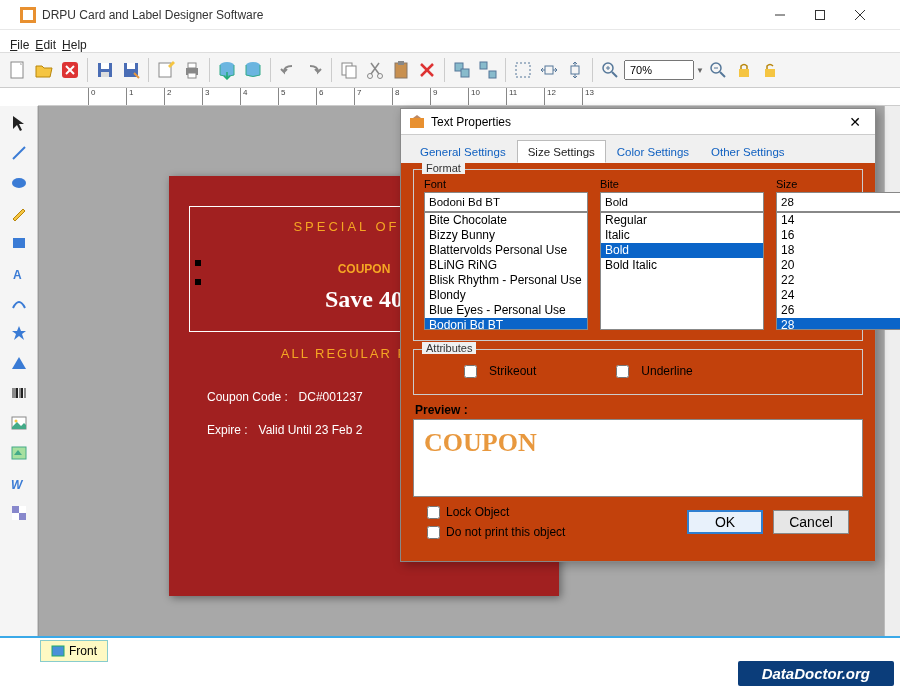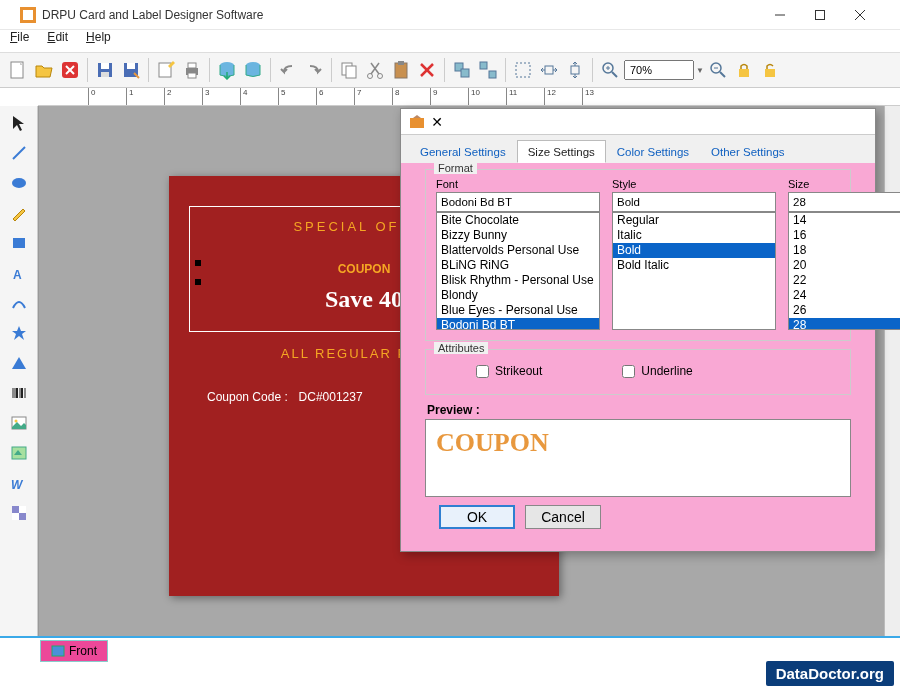--- a/index.html
+++ b/index.html
@@ -1,21 +1,21 @@
 <!DOCTYPE html>
 <html><head>
 <meta charset="utf-8">
 <style>
 * { box-sizing: border-box; margin: 0; padding: 0; font-family: "Segoe UI", Tahoma, sans-serif; font-size: 12px; }
 body { background: #fff; width: 900px; height: 700px; overflow: hidden; position: relative; }
 .titlebar { height: 30px; background: #fff; display: flex; align-items: center; padding: 0 20px; border-bottom: 1px solid #e8e8e8; }
 .titlebar .icon { width: 16px; height: 16px; margin-right: 6px; }
 .titlebar .title { flex: 1; font-size: 12px; color: #333; }
 .titlebar .winbtn { width: 40px; height: 28px; display: flex; align-items: center; justify-content: center; cursor: pointer; }
-.menubar { height: 22px; display: flex; align-items: flex-start; padding: 0 10px; gap: 18px; background: #fff; }
+.menubar { height: 22px; display: flex; align-items: flex-end; padding: 0 10px; gap: 6px; background: #fff; }
 .menubar span { font-size: 12px; color: #222; }
 .menubar span u { text-decoration: underline; }
 .toolbar { height: 36px; background: #f5f5f5; border-top: 1px solid #ddd; border-bottom: 1px solid #ccc; display: flex; align-items: center; padding: 0 6px; gap: 2px; }
 .tb-icon { width: 24px; height: 24px; display: flex; align-items: center; justify-content: center; cursor: pointer; }
 .tb-sep { width: 1px; height: 24px; background: #ccc; margin: 0 3px; }
 .tb-zoom { width: 70px; font-size: 11px; padding: 2px 4px; }
 .ruler-h { height: 18px; background: #fff; border-bottom: 1px solid #ccc; margin-left: 38px; position: relative; font-size: 8px; color: #444; overflow: hidden; }
 .ruler-h .tick { position: absolute; top: 0; height: 18px; border-left: 1px solid #888; padding-left: 2px; font-size: 8px; line-height: 10px; }
 .workspace { display: flex; height: 530px; }
 .leftbar { width: 38px; background: #f5f5f5; border-right: 1px solid #ccc; display: flex; flex-direction: column; align-items: center; padding-top: 4px; gap: 4px; }
@@ -24,42 +24,42 @@
 .canvas { position: absolute; left: 130px; top: 70px; width: 390px; height: 420px; background: #a12020; box-shadow: 2px 2px 8px rgba(0,0,0,0.4); padding: 30px 20px; color: #fff; text-align: center; }
 .canvas .border-box { border: 1.5px solid #fff; padding: 12px 8px 18px; margin-bottom: 14px; position: relative; }
 .canvas .sp-offer { color: #f5a623; letter-spacing: 3px; font-size: 13px; }
 .canvas .coupon-big { color: #f5a623; font-size: 38px; font-weight: bold; font-family: "Bodoni MT", serif; margin: 4px 0; position: relative; }
 .canvas .save { color: #fff; font-size: 24px; font-family: "Bodoni MT", serif; font-weight: bold; }
 .canvas .handle { position: absolute; width: 6px; height: 6px; background: #000; }
 .canvas .all-reg { color: #f5a623; letter-spacing: 2px; font-size: 13px; margin-top: 6px; }
 .canvas .info { color: #fff; font-size: 13px; margin-top: 28px; text-align: left; padding-left: 18px; }
 .right-scroll { width: 16px; background: #eee; border-left: 1px solid #bbb; }
 .tab-strip { height: 28px; background: #fff; border-top: 2px solid #3aa9e8; display: flex; align-items: center; padding-left: 40px; }
-.tab-front { background: #ec4899; border: 1px solid #8cc; padding: 3px 10px; display: flex; align-items: center; gap: 4px; font-size: 11px; }
-.watermark { position: absolute; right: 6px; bottom: 14px; background: #0b3d7a; color: #fff; padding: 4px 10px; font-size: 15px; font-weight: bold; border-radius: 2px; }
+.tab-front { background: #fef9c3; border: 1px solid #8cc; padding: 3px 10px; display: flex; align-items: center; gap: 4px; font-size: 11px; }
+.watermark { position: absolute; right: 6px; bottom: 14px; background: #0b3d7a; color: #fff; padding: 4px 24px; font-size: 15px; font-style: italic; font-weight: bold; border-radius: 2px; }
 
 .dialog { position: absolute; left: 400px; top: 108px; width: 476px; background: #f0f0f0; border: 1px solid #888; box-shadow: 3px 3px 10px rgba(0,0,0,0.3); }
 .dialog-title { height: 26px; background: #fff; display: flex; align-items: center; padding: 0 8px; border-bottom: 1px solid #ccc; }
 .dialog-title .label { flex: 1; font-size: 12px; }
 .dialog-title .close { width: 24px; text-align: center; cursor: pointer; font-size: 14px; }
 .dialog-tabs { display: flex; height: 28px; align-items: flex-end; padding: 4px 8px 0; gap: 0; background: #f0f0f0; }
 .dtab { padding: 5px 10px 4px; font-size: 11.5px; color: #1060c0; background: #f0f0f0; border: 1px solid transparent; cursor: pointer; }
 .dtab.active { background: #fff; border: 1px solid #bbb; border-bottom: 1px solid #fff; color: #222; position: relative; z-index: 2; }
-.dialog-body { background: #f9a8d4; padding: 6px 24px 10px; }
+.dialog-body { background: #c2410c; padding: 6px 12px 10px; }
 .fieldset { border: 1px solid #ccc; padding: 8px 10px 10px; margin-bottom: 8px; position: relative; }
 .fieldset .legend { position: absolute; top: -8px; left: 8px; background: #f0f0f0; padding: 0 4px; font-size: 11px; color: #333; }
 .format-row { display: flex; gap: 12px; }
 .format-col { display: flex; flex-direction: column; }
 .format-col label { font-size: 11px; margin-bottom: 2px; }
 .format-col input { border: 1px solid #888; padding: 2px 4px; font-size: 11.5px; height: 20px; }
 .format-col .listbox { border: 1px solid #888; background: #fff; font-size: 11.5px; overflow-y: scroll; }
 .format-col .listbox div { padding: 0 4px; line-height: 15px; cursor: pointer; white-space: nowrap; }
 .format-col .listbox div.sel { background: #0a64c8; color: #fff; }
 .attr-row { display: flex; gap: 80px; padding: 6px 40px; }
-.attr-row label { display: flex; align-items: center; gap: 6px; font-size: 11.5px; }
+.attr-row label { display: flex; align-items: center; gap: 12px; font-size: 11.5px; }
 .attr-row input[type=checkbox] { width: 13px; height: 13px; }
 .preview-label { font-size: 12px; font-weight: bold; margin: 4px 0 2px 2px; }
 .preview-box { border: 1px solid #888; background: #fff; height: 78px; padding: 8px 10px; }
 .preview-box .txt { color: #e8983e; font-size: 26px; font-weight: bold; font-family: "Bodoni MT", serif; }
 .dialog-foot { display: flex; align-items: center; padding: 8px 14px 12px; }
 .dialog-foot .checks { flex: 1; display: flex; flex-direction: column; gap: 6px; }
 .dialog-foot .checks label { display: flex; align-items: center; gap: 6px; font-size: 11.5px; }
 .dialog-foot .btns { display: flex; gap: 10px; }
 .dialog-foot button { width: 76px; height: 24px; font-size: 14px; border: 1px solid #888; background: #e6e6e6; cursor: pointer; }
 .dialog-foot button.primary { border: 2px solid #2f7fd1; background: #e8f1fb; }
@@ -376,20 +376,23 @@
           <span>COUPON</span>
           <div class="handle" style="left:-3px;top:50%"></div>
           <div class="handle" style="left:-3px;bottom:-3px"></div>
         </div>
         <div class="save">Save 40</div>
       </div>
       <div class="all-reg">ALL REGULAR PRICE</div>
       <div class="info">
         <span>Coupon Code :</span>&nbsp;&nbsp;&nbsp;<span>DC#001237</span>
       </div>
+      <div class="info" style="margin-top:18px">
+        <span>Expire :</span>&nbsp;&nbsp;&nbsp;<span>Valid Until 23 Feb 2</span>
+      </div>
     </div>
   </div>
   <div class="right-scroll"></div>
 </div>
 
 <div class="tab-strip">
   <div class="tab-front">
     <svg width="14" height="14">
         <rect x="1" y="2" width="12" height="10" fill="#4a90d9" stroke="#2a6"></rect>
       </svg>
@@ -400,20 +403,21 @@
 <div class="watermark">DataDoctor.org</div>
 
 <div class="dialog">
   <div class="dialog-title">
     <span>
         <svg width="16" height="16">
           <rect x="1" y="4" width="14" height="10" fill="#e89030"></rect>
           <path d="M4 4 L8 1 L12 4" fill="#b86"></path>
         </svg>
       </span>
+    <span class="label" style="margin-left:6px">Text Properties</span>
     <span class="close">✕</span>
   </div>
   <div class="dialog-tabs">
     <div class="dtab">General Settings</div>
     <div class="dtab active">Size Settings</div>
     <div class="dtab">Color Settings</div>
     <div class="dtab">Other Settings</div>
   </div>
   <div class="dialog-body">
     <div class="fieldset">
@@ -427,21 +431,21 @@
               <div>Bizzy Bunny</div>
               <div>Blattervolds Personal Use</div>
               <div>BLiNG RiNG</div>
               <div>Blisk Rhythm - Personal Use</div>
               <div>Blondy</div>
               <div>Blue Eyes - Personal Use</div>
               <div class="sel">Bodoni Bd BT</div>
             </div>
         </div>
         <div class="format-col" style="flex:1.1">
-          <label>Style</label>
+          <label>Bite</label>
           <input value="Bold" style="">
           <div class="listbox" style="height:118px" id="style-list">
               <div>Regular</div>
               <div>Italic</div>
               <div class="sel">Bold</div>
               <div>Bold Italic</div>
             </div>
         </div>
         <div class="format-col" style="flex:0.7">
           <label>Size</label>
@@ -470,19 +474,29 @@
             <input type="checkbox" style="">
             <span>Underline</span>
           </label>
       </div>
     </div>
     <div class="preview-label">Preview :</div>
     <div class="preview-box">
       <div class="txt">COUPON</div>
     </div>
     <div class="dialog-foot">
+      <div class="checks">
+        <label>
+            <input type="checkbox" style="">
+            <span>Lock Object</span>
+          </label>
+        <label>
+            <input type="checkbox" style="">
+            <span>Do not print this object</span>
+          </label>
+      </div>
       <div class="btns">
         <button class="primary">OK</button>
         <button>Cancel</button>
       </div>
     </div>
   </div>
 </div>
 
 </body></html>

